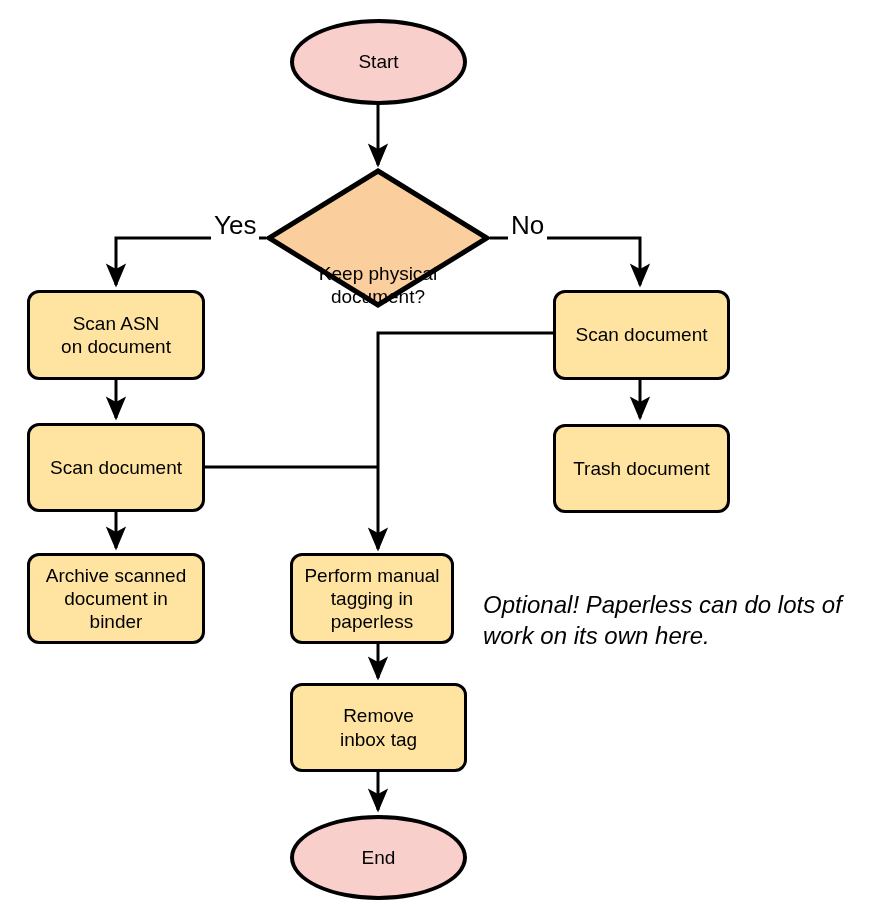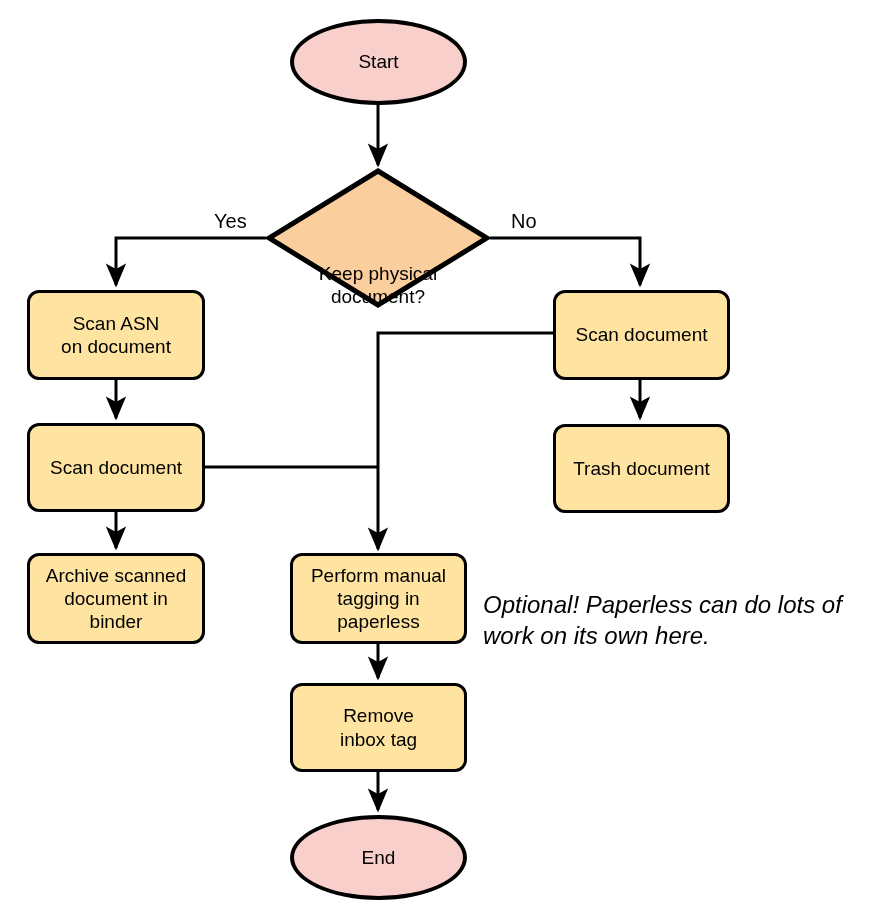--- a/index.html
+++ b/index.html
@@ -64,21 +64,21 @@
     width: 100%;
     height: 100%;
   }
   .decision-label {
     position: relative;
     z-index: 2;
   }
   .edge-label {
     position: absolute;
     font-family: "Liberation Sans", sans-serif;
-    font-size: 20px;
+    font-size: 26px;
     color: #000000;
     background: #ffffff;
     padding: 0 3px;
     z-index: 4;
     white-space: nowrap;
   }
   .annotation {
     position: absolute;
     font-family: "Liberation Sans", sans-serif;
     font-style: italic;
@@ -152,21 +152,21 @@
   </div>
 
   <div class="node process" style="left:553px; top:290px; width:177px; height:90px;">
     <span>Scan document</span>
   </div>
 
   <div class="node process" style="left:553px; top:424px; width:177px; height:89px;">
     <span>Trash document</span>
   </div>
 
-  <div class="node process" style="left:290px; top:553px; width:177px; height:91px;">
+  <div class="node process" style="left:290px; top:553px; width:164px; height:91px;">
     <span>Perform manual
 tagging in
 paperless</span>
   </div>
 
   <div class="node process" style="left:290px; top:683px; width:177px; height:89px;">
     <span>Remove
 inbox tag</span>
   </div>
 

